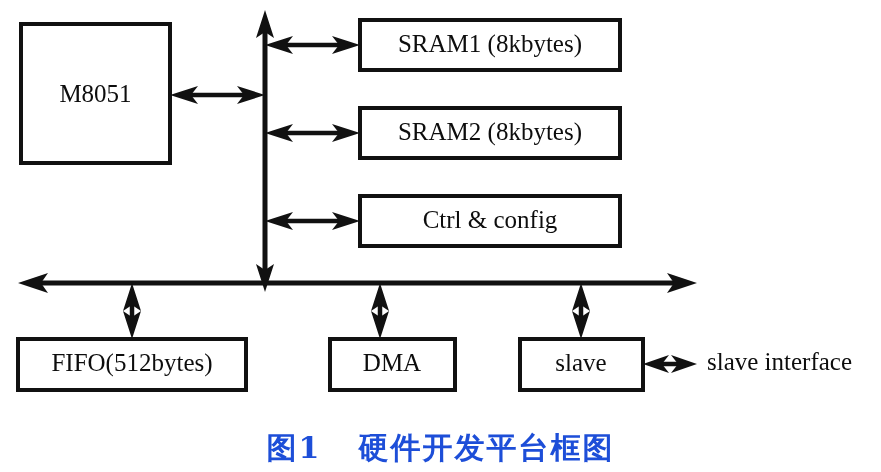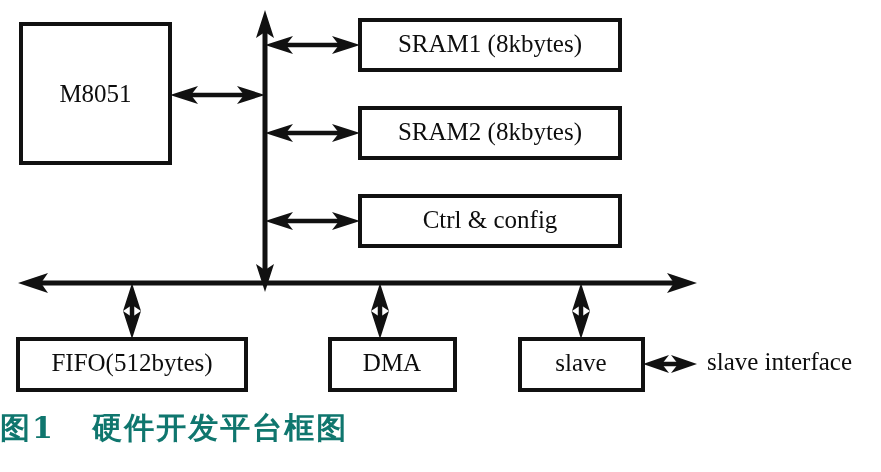--- a/index.html
+++ b/index.html
@@ -50,26 +50,27 @@
     stroke-width: 4.5;
     fill: none;
   }
   .arrow-head {
     fill: #111111;
     stroke: none;
   }
   #caption {
     position: absolute;
     left: 0;
-    top: 408px;
+    top: 428px;
     width: 881px;
+    text-align: center;
     font-family: "DejaVu Serif", "Liberation Serif", serif;
     font-size: 30px;
     font-weight: bold;
-    color: #0f766e;
+    color: #1d4ed8;
     letter-spacing: 2px;
     white-space: pre;
   }
 </style>
 </head>
 <body>
 
 <div id="figure-root">
 
   <svg id="diagram-svg" width="881" height="408" viewBox="0 0 881 408">

